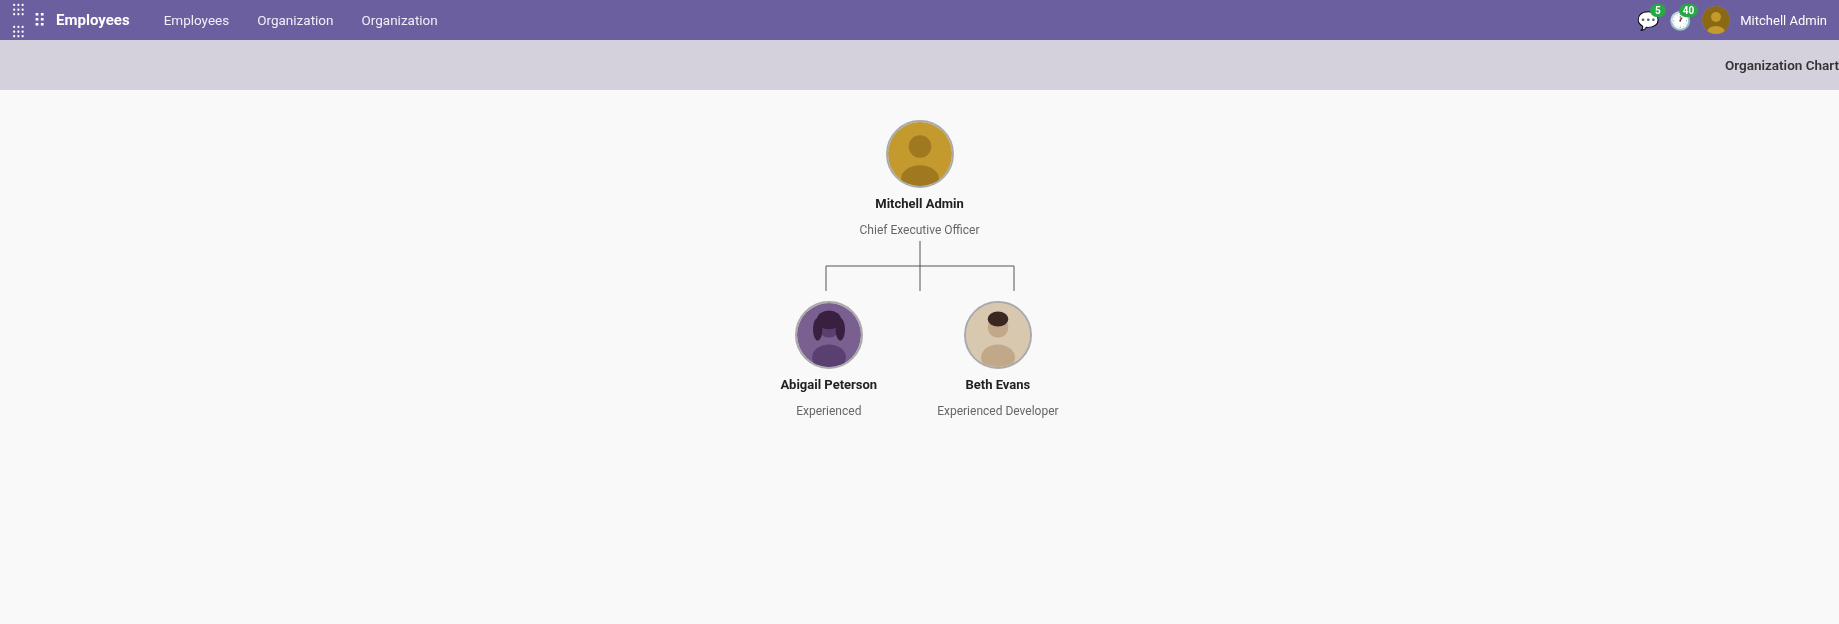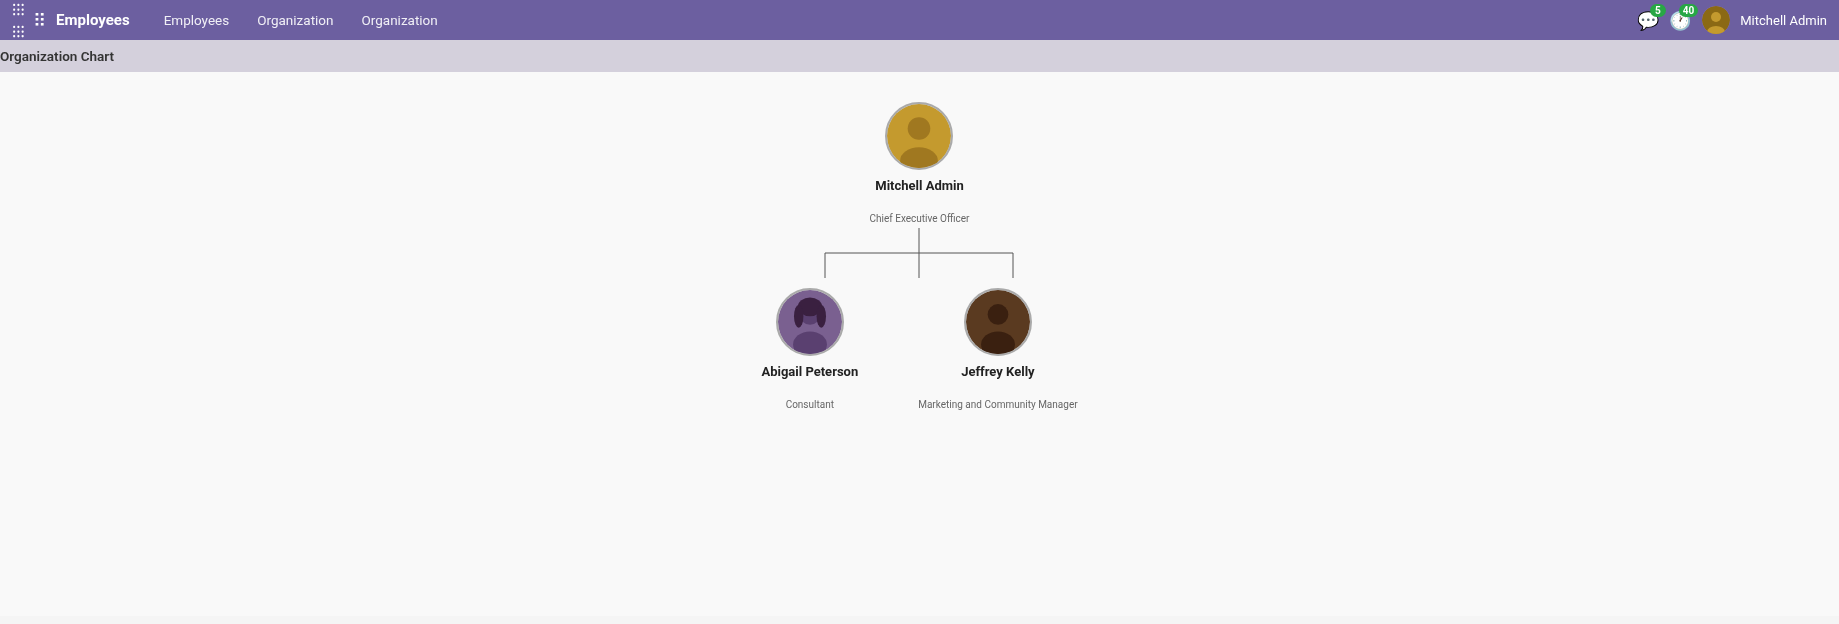--- a/index.html
+++ b/index.html
@@ -78,24 +78,24 @@
     }
     .nav-user-label {
       color: white;
       font-size: 13px;
       cursor: pointer;
     }
 
     
     .breadcrumb-bar {
       background: #d4d0dc;
-      height: 32px;
-      display: flex;
-      align-items: center;
-      justify-content: flex-start;
+      height: 50px;
+      display: flex;
+      align-items: center;
+      justify-content: flex-end;
     }
     .breadcrumb-bar span {
       font-size: 13.5px;
       font-weight: 600;
       color: #333;
     }
 
     
     .main-content {
       background: #f9f9f9;
@@ -137,24 +137,24 @@
       height: 100%;
     }
     .org-name {
       font-weight: 700;
       font-size: 13px;
       color: #222;
       margin-top: 8px;
       text-align: center;
     }
     .org-title {
-      font-size: 10px;
+      font-size: 12px;
       color: #666;
       text-align: center;
-      margin-top: 20px;
+      margin-top: 12px;
     }
 
     
     .org-children {
       display: flex;
       gap: 60px;
       align-items: flex-start;
       margin-top: 0;
     }
     .org-child {
@@ -240,31 +240,33 @@
             <circle cx="34" cy="34" r="34" fill="#7a6090"></circle>
             <circle cx="34" cy="26" r="11" fill="#5a4070"></circle>
             <ellipse cx="34" cy="58" rx="18" ry="14" fill="#5a4070"></ellipse>
 
             <ellipse cx="34" cy="18" rx="13" ry="10" fill="#3a2040"></ellipse>
             <ellipse cx="22" cy="28" rx="5" ry="12" fill="#3a2040"></ellipse>
             <ellipse cx="46" cy="28" rx="5" ry="12" fill="#3a2040"></ellipse>
           </svg>
         </div>
         <div class="org-name">Abigail Peterson</div>
-        <div class="org-title">Consultant</div>
+        <div class="org-title">Experienced</div>
       </div>
-
 
       <div class="org-child">
         <div class="org-avatar">
           <svg viewBox="0 0 68 68" xmlns="http://www.w3.org/2000/svg">
-            <circle cx="34" cy="34" r="34" fill="#5a3a20"></circle>
-            <circle cx="34" cy="26" r="11" fill="#3a2010"></circle>
-            <ellipse cx="34" cy="58" rx="18" ry="14" fill="#3a2010"></ellipse>
+            <circle cx="34" cy="34" r="34" fill="#d8c8b0"></circle>
+            <circle cx="34" cy="26" r="11" fill="#c0a888"></circle>
+            <ellipse cx="34" cy="58" rx="18" ry="14" fill="#c0a888"></ellipse>
+
+            <ellipse cx="34" cy="17" rx="11" ry="8" fill="#3a2820"></ellipse>
           </svg>
         </div>
-        <div class="org-name">Jeffrey Kelly</div>
-        <div class="org-title">Marketing and Community Manager</div>
+        <div class="org-name">Beth Evans</div>
+        <div class="org-title">Experienced Developer</div>
       </div>
+
 
     </div>
   </div>
 </div>
 
 </body></html>

